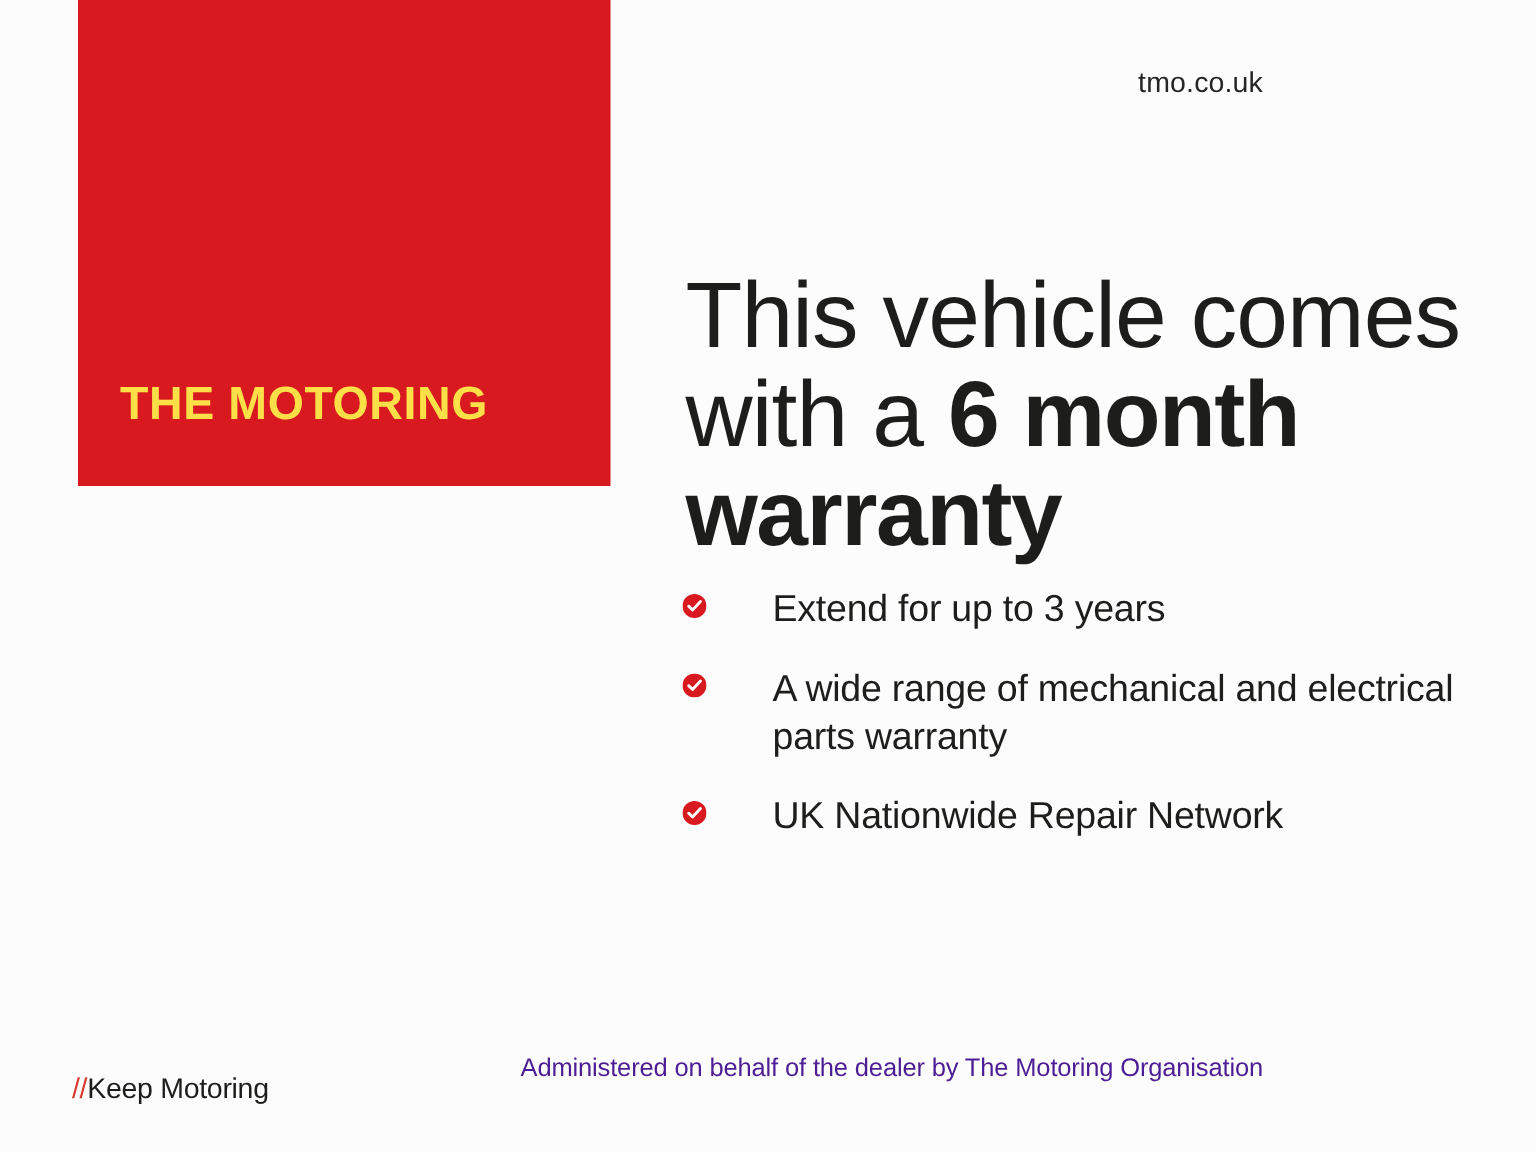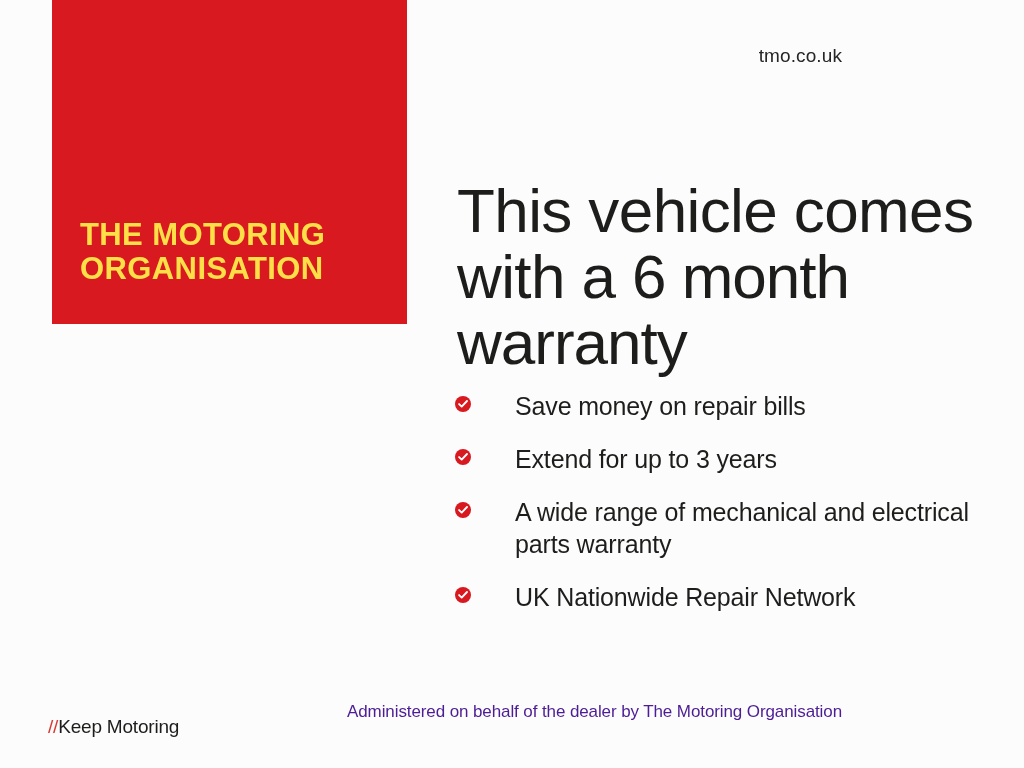--- a/index.html
+++ b/index.html
@@ -65,21 +65,21 @@
     left: 457px;
     top: 136px;
     width: 540px;
     font-size: 62px;
     line-height: 66px;
     font-weight: 300;
     color: #1d1d1b;
     letter-spacing: -0.6px;
   }
   .headline .hl-strong {
-    font-weight: normal;
+    font-weight: bold;
     letter-spacing: -1px;
   }
 
   
   .benefits {
     position: absolute;
     left: 455px;
     top: 390px;
     width: 530px;
     list-style: none;
@@ -139,37 +139,27 @@
 </head>
 <body>
 
 <div class="banner">
 
   <div class="site-url">tmo.co.uk</div>
 
   <div class="logo-block">
     <div class="logo-text">
       <span class="logo-line">THE MOTORING</span>
-      <span class="logo-line">ORGANISATION</span>
     </div>
   </div>
 
   <h1 class="headline"><span>This vehicle comes with a </span><span class="hl-strong">6 month warranty</span></h1>
 
   <ul class="benefits">
 
-    <li class="benefit-item">
-      <span class="check-icon">
-        <svg width="16" height="16" viewBox="0 0 16 16" xmlns="http://www.w3.org/2000/svg">
-          <circle cx="8" cy="8" r="8" fill="#d8191f"></circle>
-          <path d="M4.1 8.1 L6.7 10.6 L12.0 5.0" stroke="#ffffff" stroke-width="1.9" fill="none" stroke-linecap="round" stroke-linejoin="round"></path>
-        </svg>
-      </span>
-      <span class="benefit-text">Save money on repair bills</span>
-    </li>
 
     <li class="benefit-item">
       <span class="check-icon">
         <svg width="16" height="16" viewBox="0 0 16 16" xmlns="http://www.w3.org/2000/svg">
           <circle cx="8" cy="8" r="8" fill="#d8191f"></circle>
           <path d="M4.1 8.1 L6.7 10.6 L12.0 5.0" stroke="#ffffff" stroke-width="1.9" fill="none" stroke-linecap="round" stroke-linejoin="round"></path>
         </svg>
       </span>
       <span class="benefit-text">Extend for up to 3 years</span>
     </li>

